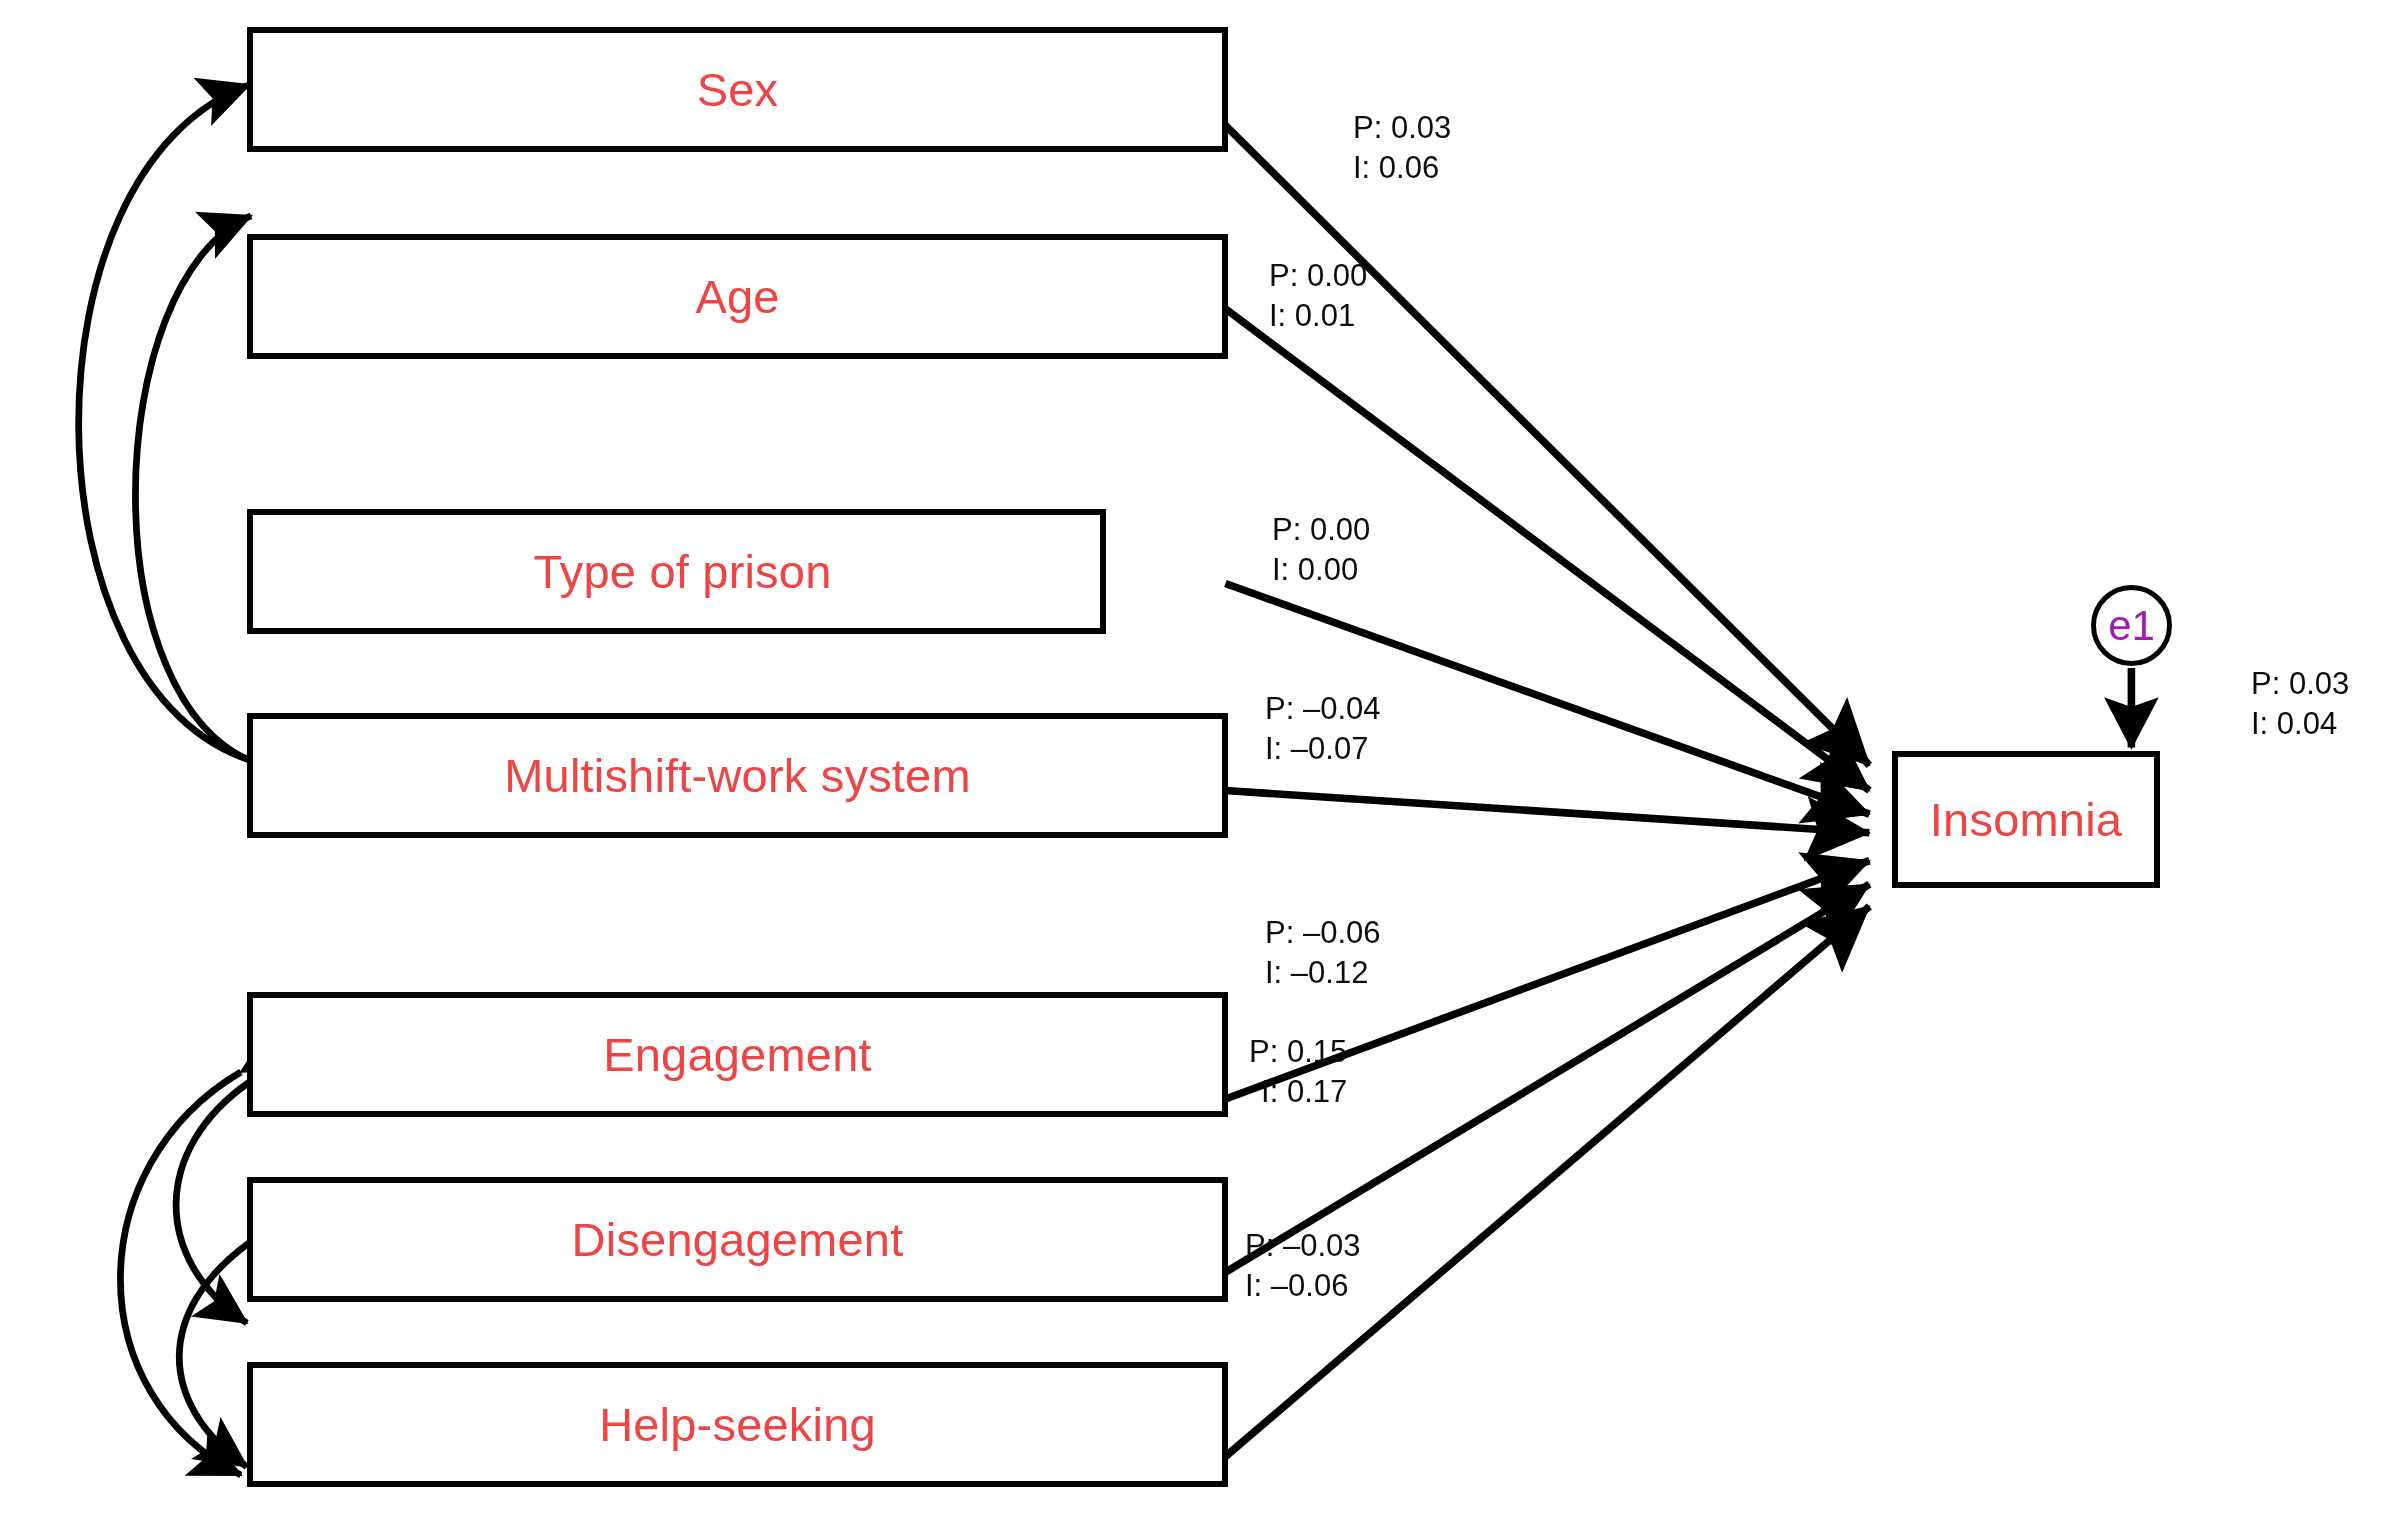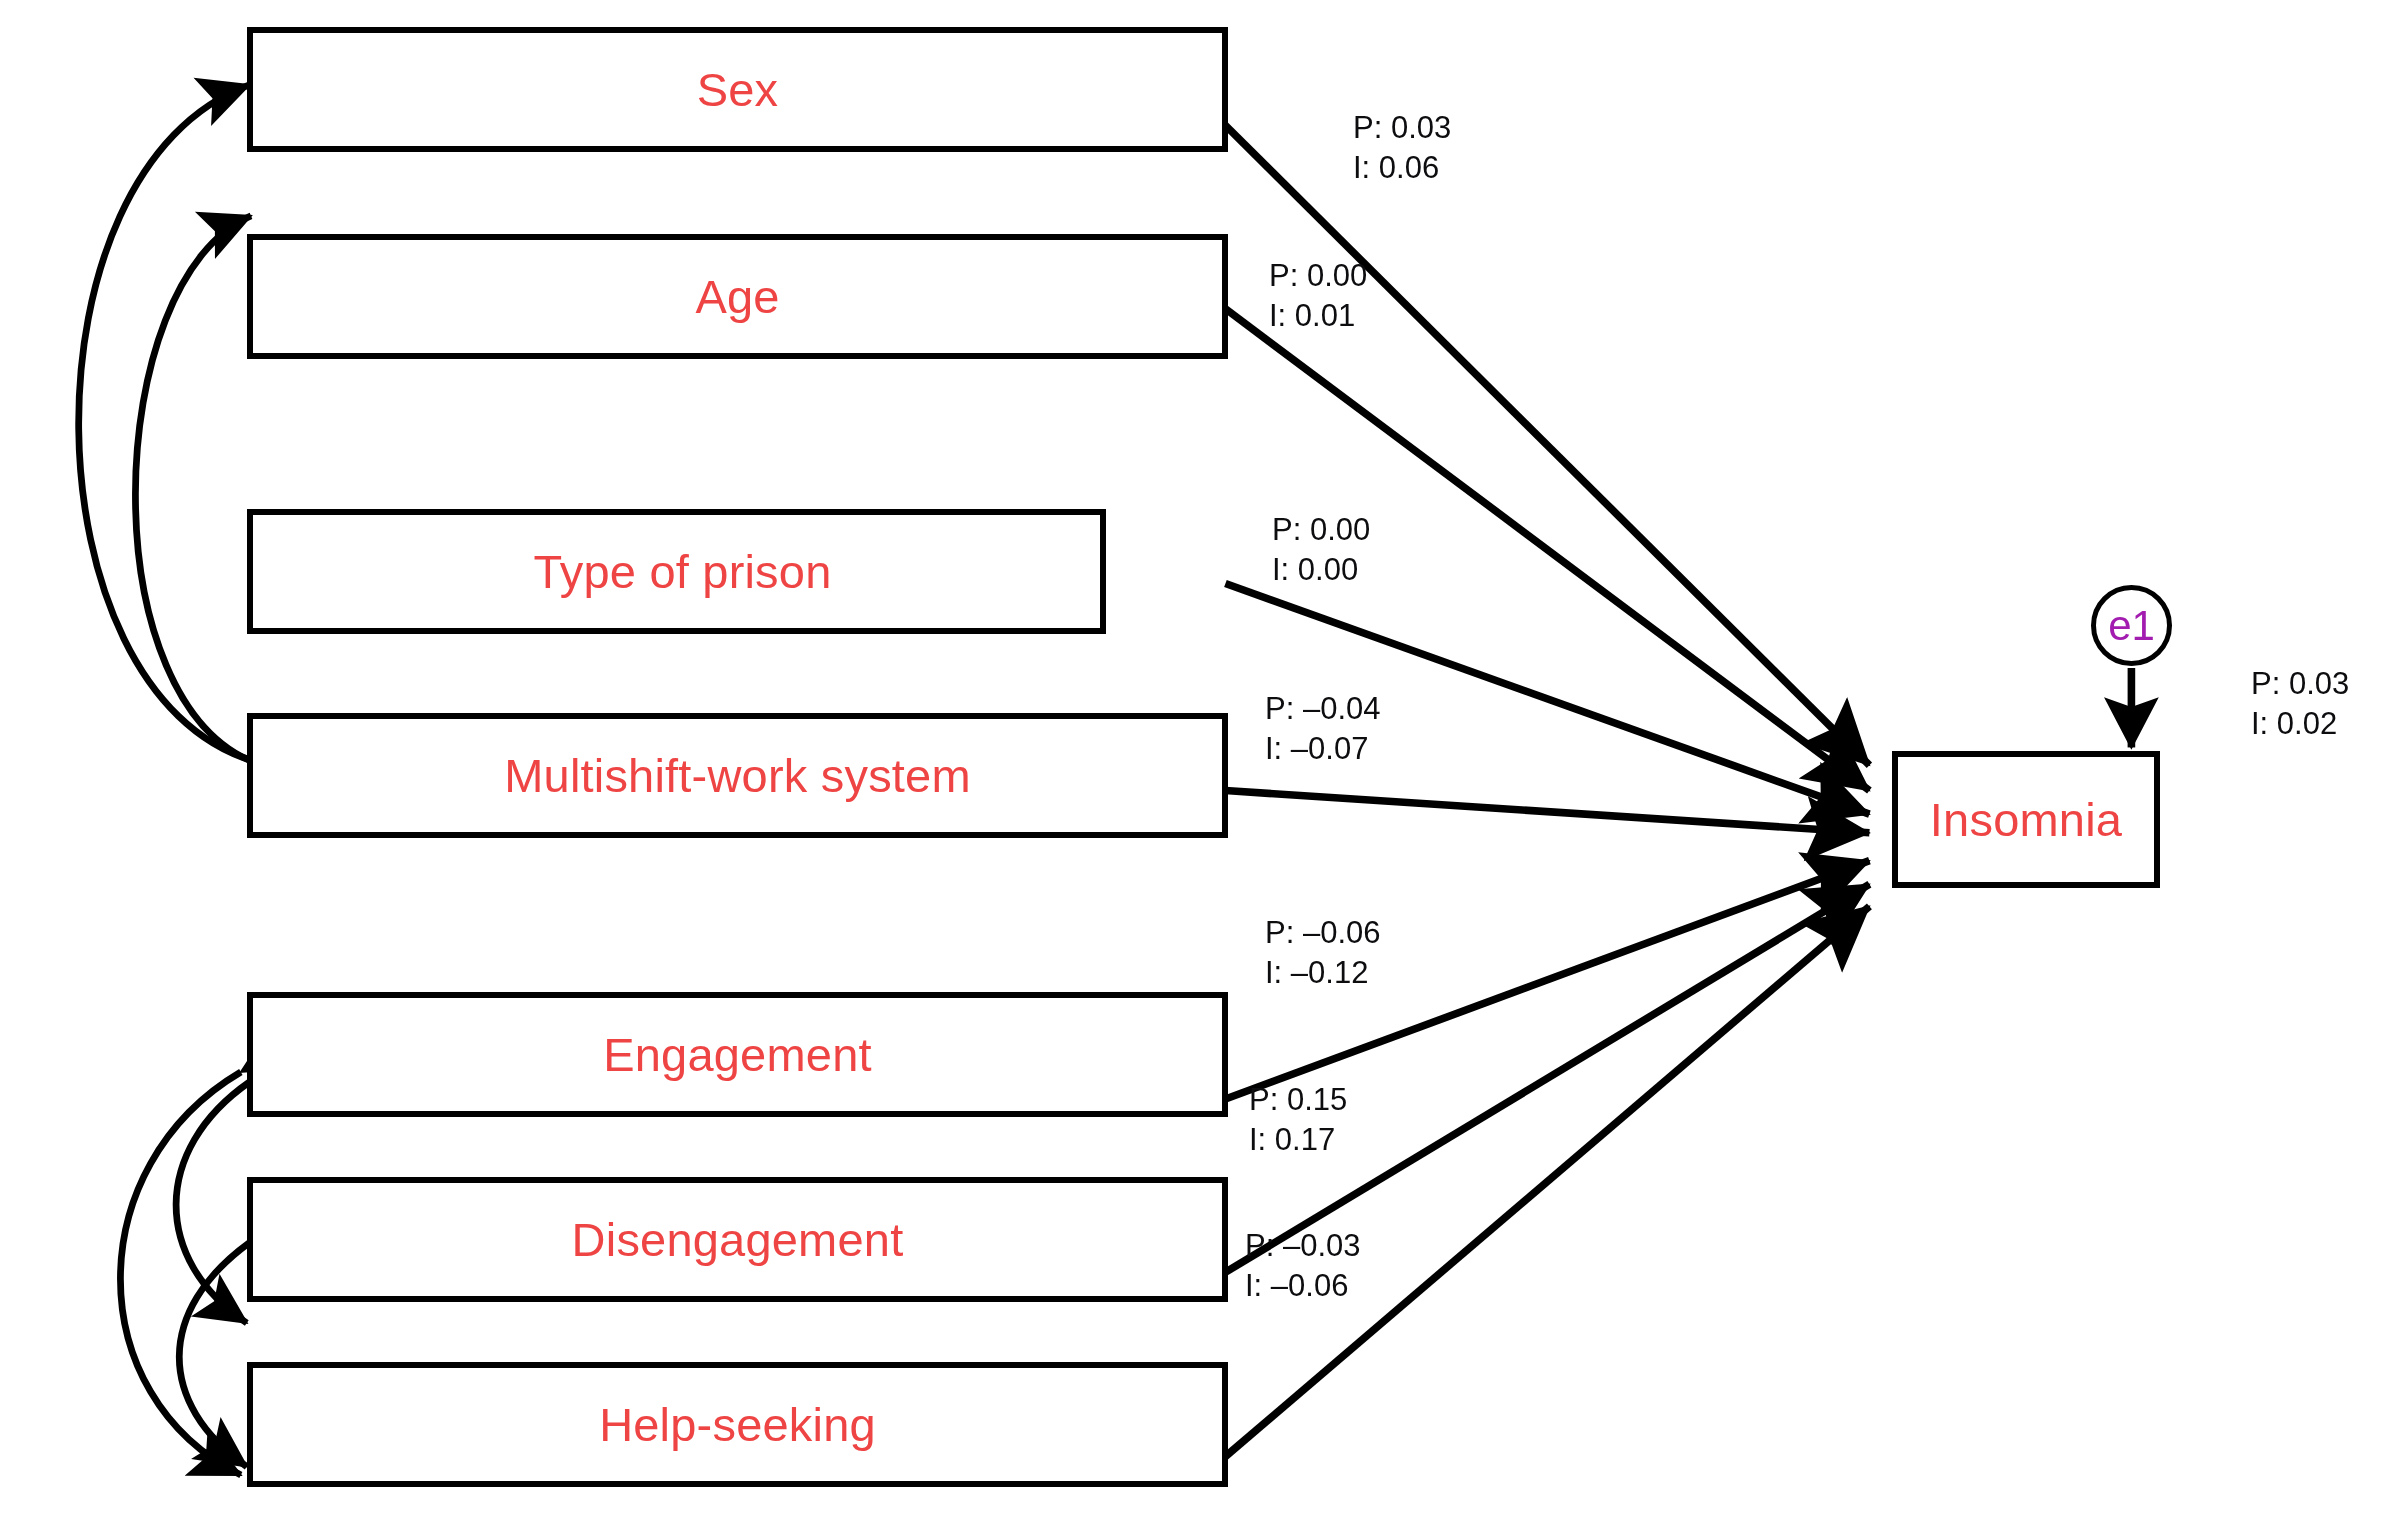--- a/index.html
+++ b/index.html
@@ -121,27 +121,27 @@
     <span>I: 0.00</span>
   </div>
   <div class="pi-label" style="left:1265px;top:689px;">
     <span>P: –0.04</span>
     <span>I: –0.07</span>
   </div>
   <div class="pi-label" style="left:1265px;top:913px;">
     <span>P: –0.06</span>
     <span>I: –0.12</span>
   </div>
-  <div class="pi-label" style="left:1249px;top:1080px;">
+  <div class="pi-label" style="left:1249px;top:1032px;text-align:right;">
     <span>P: 0.15</span>
     <span>I: 0.17</span>
   </div>
   <div class="pi-label" style="left:1245px;top:1226px;">
     <span>P: –0.03</span>
     <span>I: –0.06</span>
   </div>
   <div class="pi-label" style="left:2251px;top:664px;">
     <span>P: 0.03</span>
-    <span>I: 0.02</span>
+    <span>I: 0.04</span>
   </div>
 
 </div>
 
 
 </body></html>

